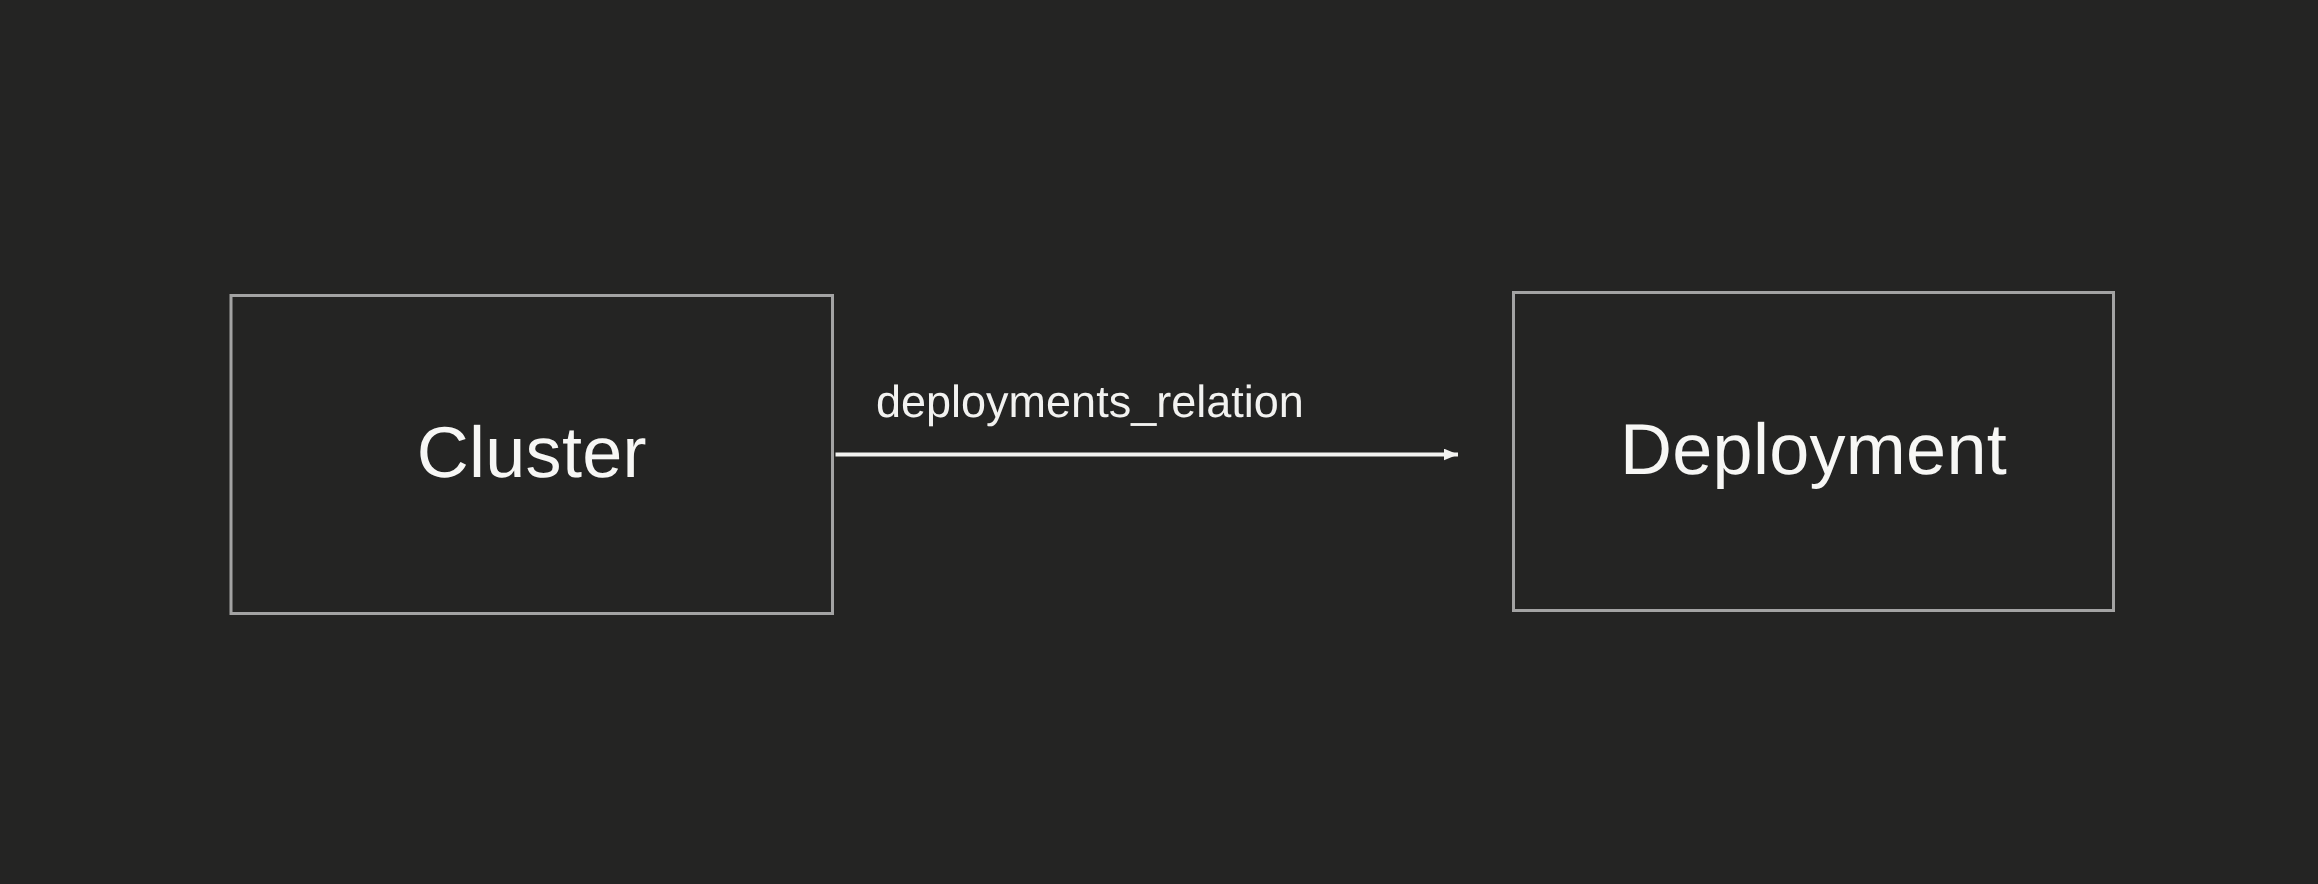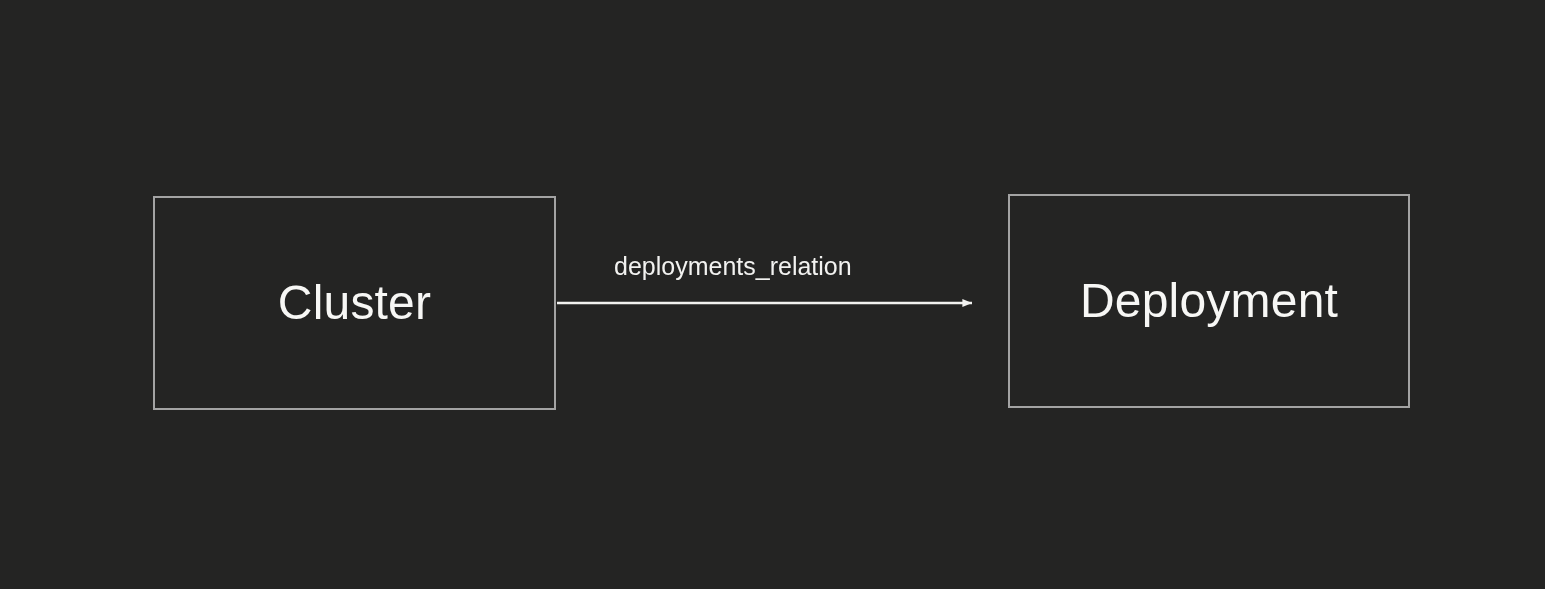--- a/index.html
+++ b/index.html
@@ -65,25 +65,25 @@
     top: 0;
     width: 1545px;
     height: 589px;
     pointer-events: none;
     overflow: visible;
   }
 
   
   #edge-label {
     position: absolute;
-    left: 614px;
+    left: 584px;
     top: 252px;
     color: #f2f2f0;
     font-family: "Liberation Sans", sans-serif;
-    font-size: 25px;
+    font-size: 30px;
     font-weight: 400;
     line-height: 1.15;
     white-space: nowrap;
     user-select: none;
   }
 </style>
 </head>
 <body>
 
 <div id="canvas">

